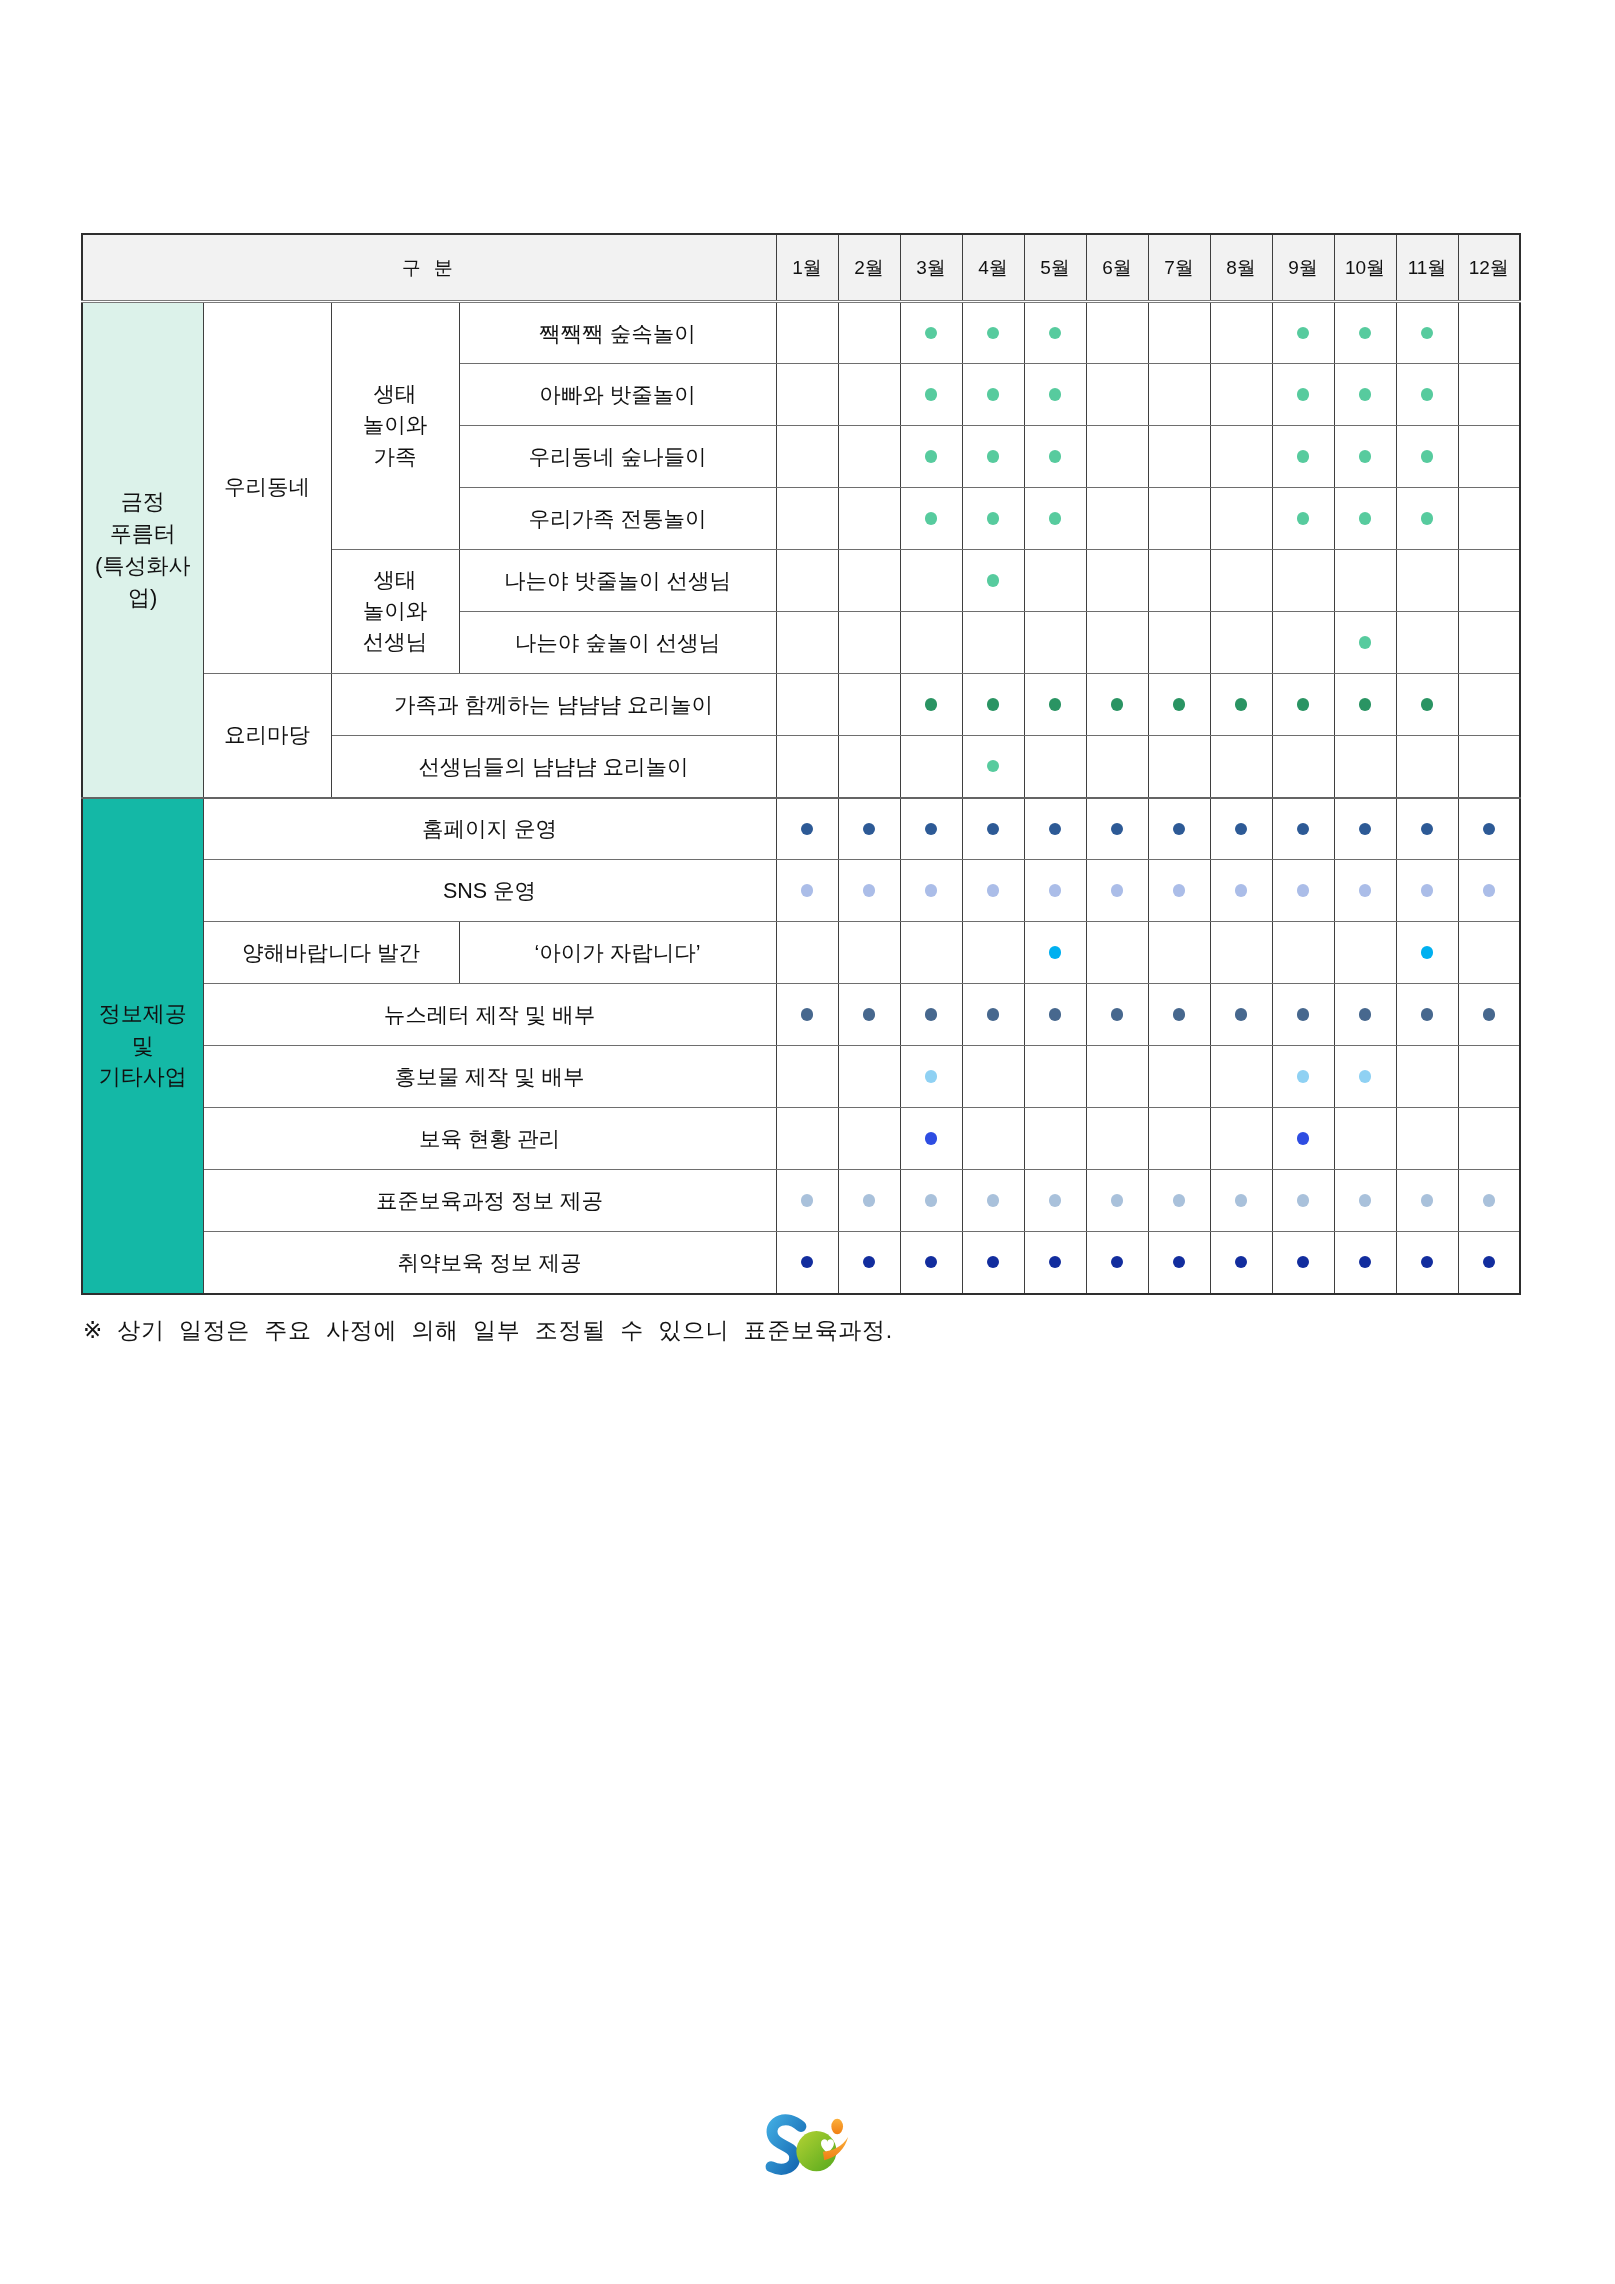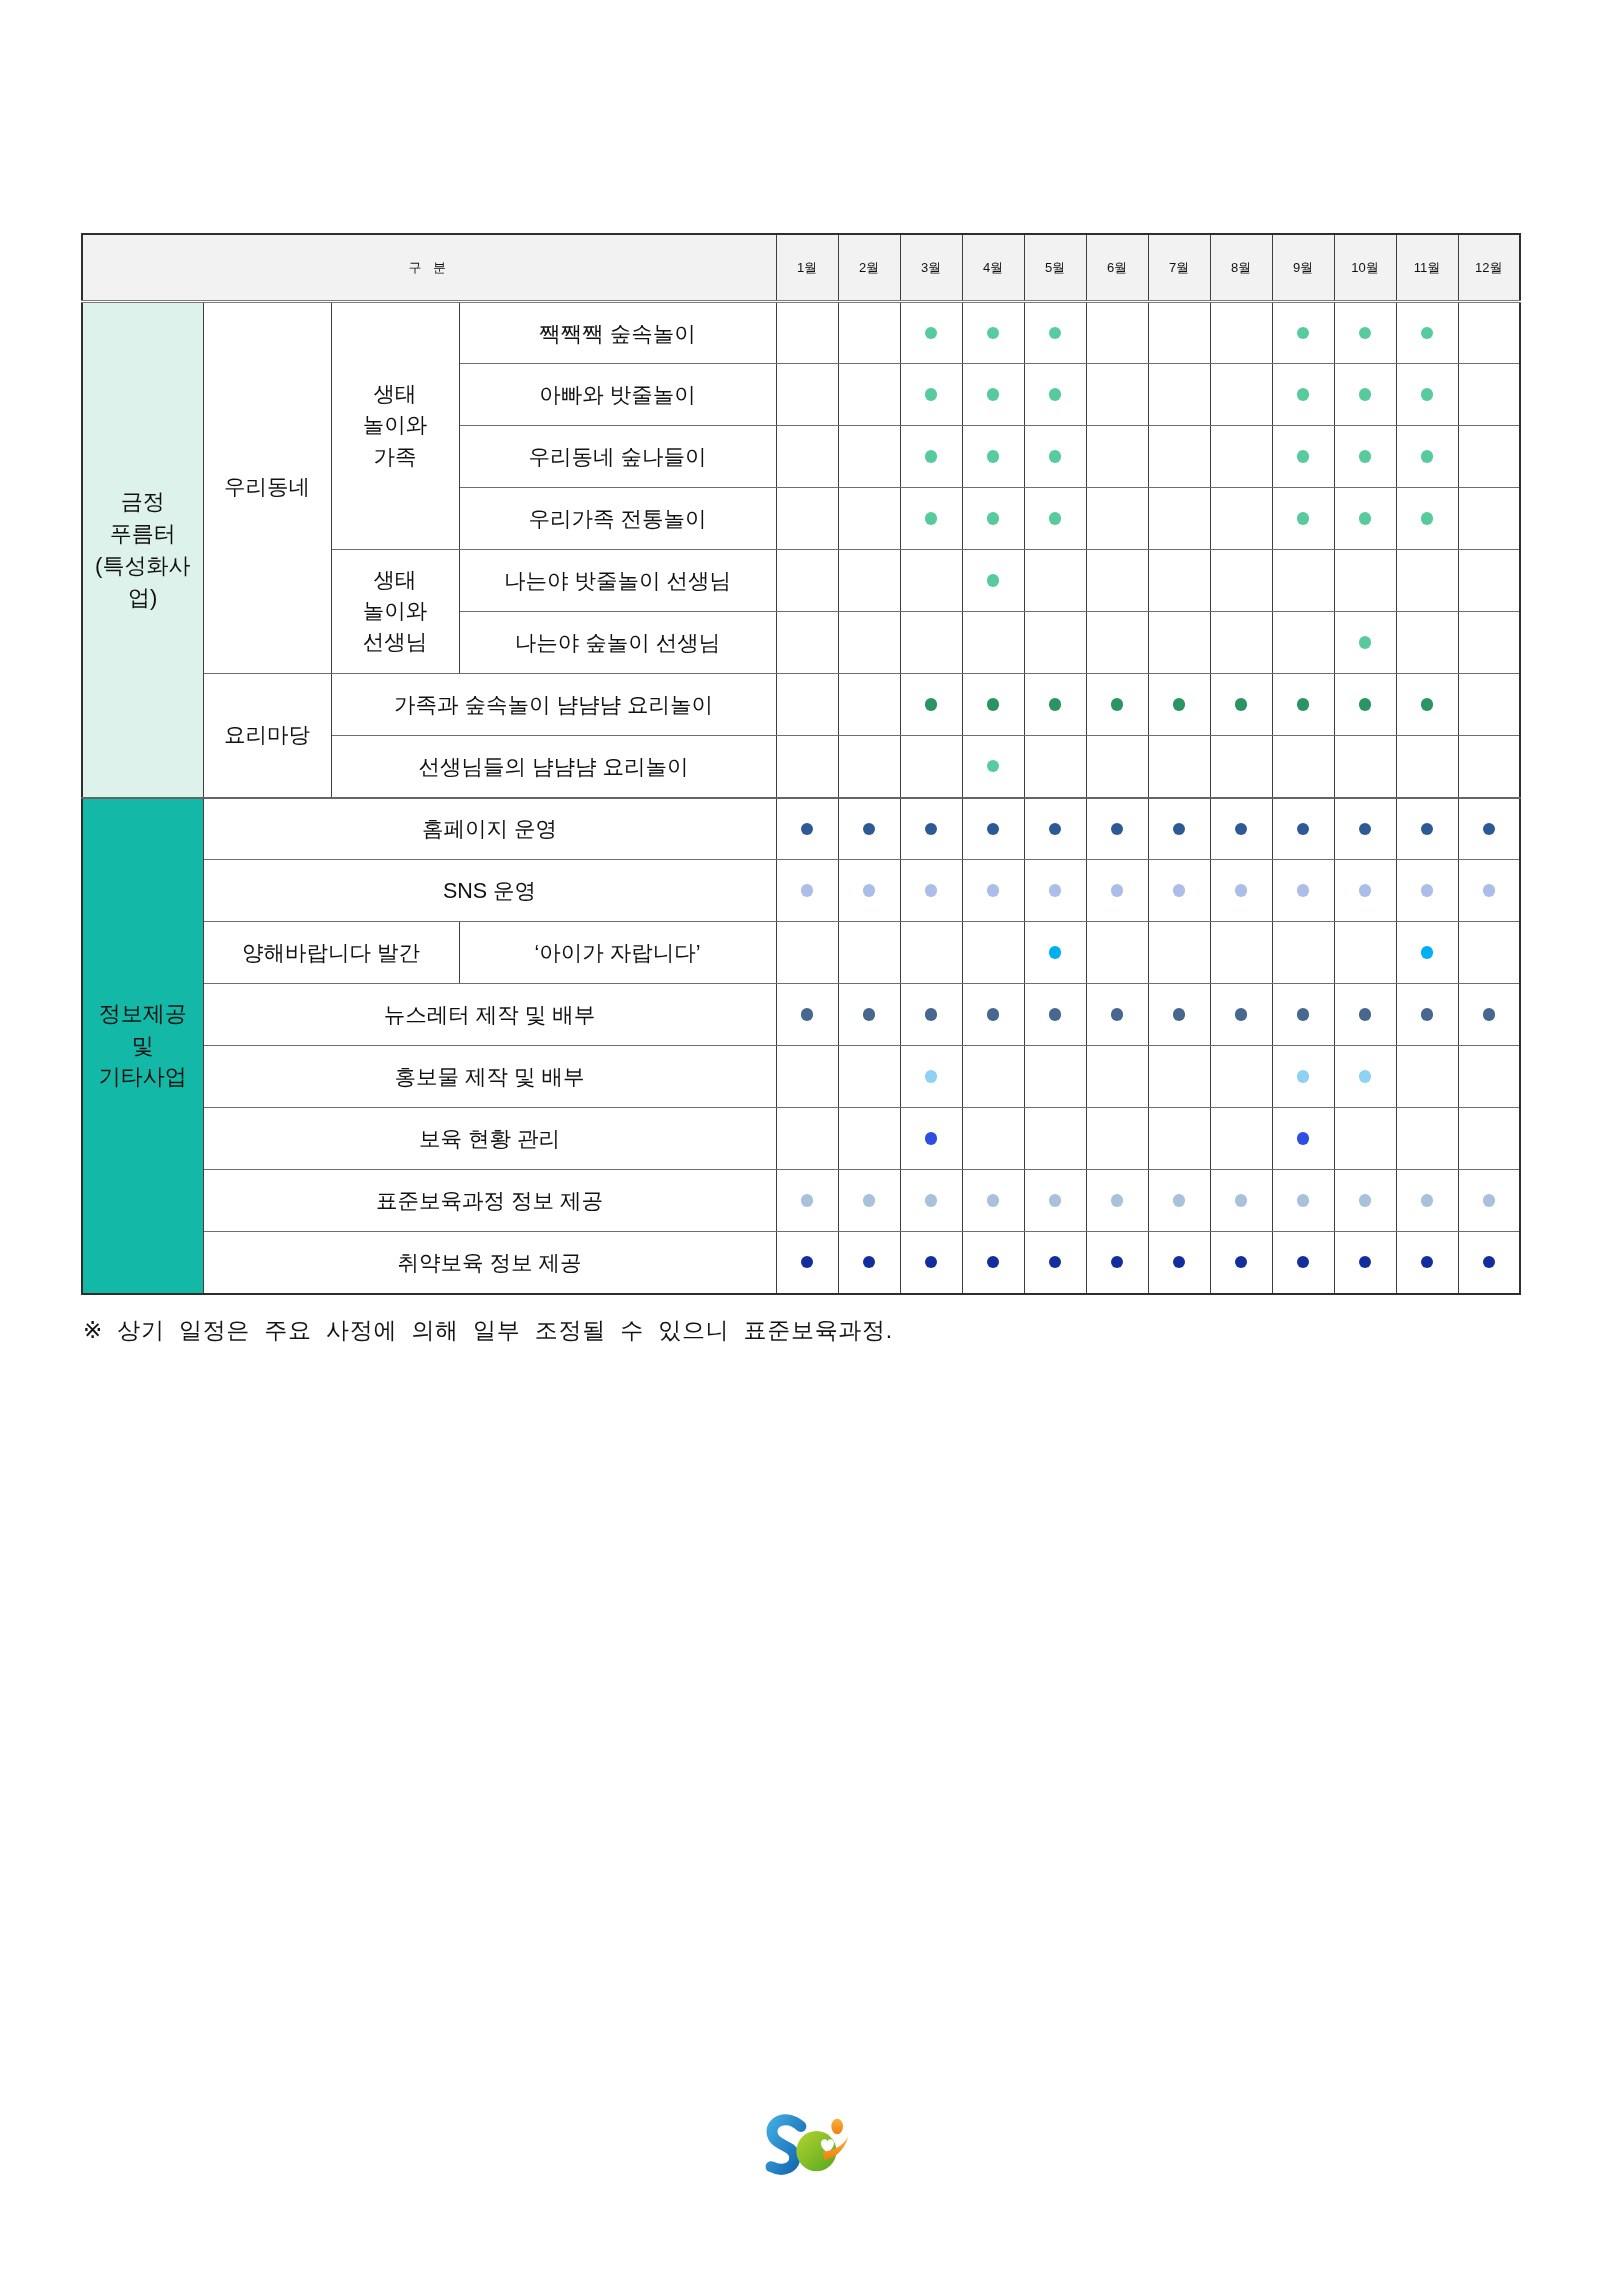--- a/index.html
+++ b/index.html
@@ -15,21 +15,21 @@
   table.schedule td, table.schedule th{
     border-left:0.7px solid #3f3f3f;
     border-right:0.7px solid #3f3f3f;
     border-top:1.3px solid #6e6e6e;
     border-bottom:1.3px solid #6e6e6e;
     text-align:center;vertical-align:middle;
     padding:0;overflow:hidden;
     font-weight:400;
   }
   table.schedule th{
-    background:#f2f2f2;font-size:13px;height:65px;font-weight:400;
+    background:#f2f2f2;font-size:19px;height:65px;font-weight:400;
     border-bottom:3.9px double #7a7a7a;
   }
   th.corner{font-size:20px;letter-spacing:3.9px;}
   tr.section-break td{border-top:2.6px solid #646464;}
   td.glabel{font-weight:700;font-size:22px;line-height:1.45;white-space:pre-line;}
   td.glabel.green{background:#dcf2ea;}
   td.glabel.blue{background:#14b8a6;}
   td.sub{font-size:21.5px;line-height:1.45;white-space:pre-line;background:#fff;}
   td.act{font-size:21.5px;background:#fff;}
   td.mcell{background:#fff;}
@@ -184,21 +184,21 @@
           <td class="mcell"></td>
           <td class="mcell"></td>
           <td class="mcell"></td>
           <td class="mcell"></td>
           <td class="mcell"><span class="dot" style="background-color: rgb(87, 203, 158);"></span></td>
           <td class="mcell"></td>
           <td class="mcell"></td>
         </tr>
     <tr class="h95">
       <td class="sub" rowspan="2">요리마당</td>
-      <td class="act" colspan="2">가족과 숲속놀이 냠냠냠 요리놀이</td>
+      <td class="act" colspan="2">가족과 함께하는 냠냠냠 요리놀이</td>
     <td class="mcell"></td>
           <td class="mcell"></td>
           <td class="mcell"><span class="dot" style="background-color: rgb(42, 148, 99);"></span></td>
           <td class="mcell"><span class="dot" style="background-color: rgb(42, 148, 99);"></span></td>
           <td class="mcell"><span class="dot" style="background-color: rgb(42, 148, 99);"></span></td>
           <td class="mcell"><span class="dot" style="background-color: rgb(42, 148, 99);"></span></td>
           <td class="mcell"><span class="dot" style="background-color: rgb(42, 148, 99);"></span></td>
           <td class="mcell"><span class="dot" style="background-color: rgb(42, 148, 99);"></span></td>
           <td class="mcell"><span class="dot" style="background-color: rgb(42, 148, 99);"></span></td>
           <td class="mcell"><span class="dot" style="background-color: rgb(42, 148, 99);"></span></td>

